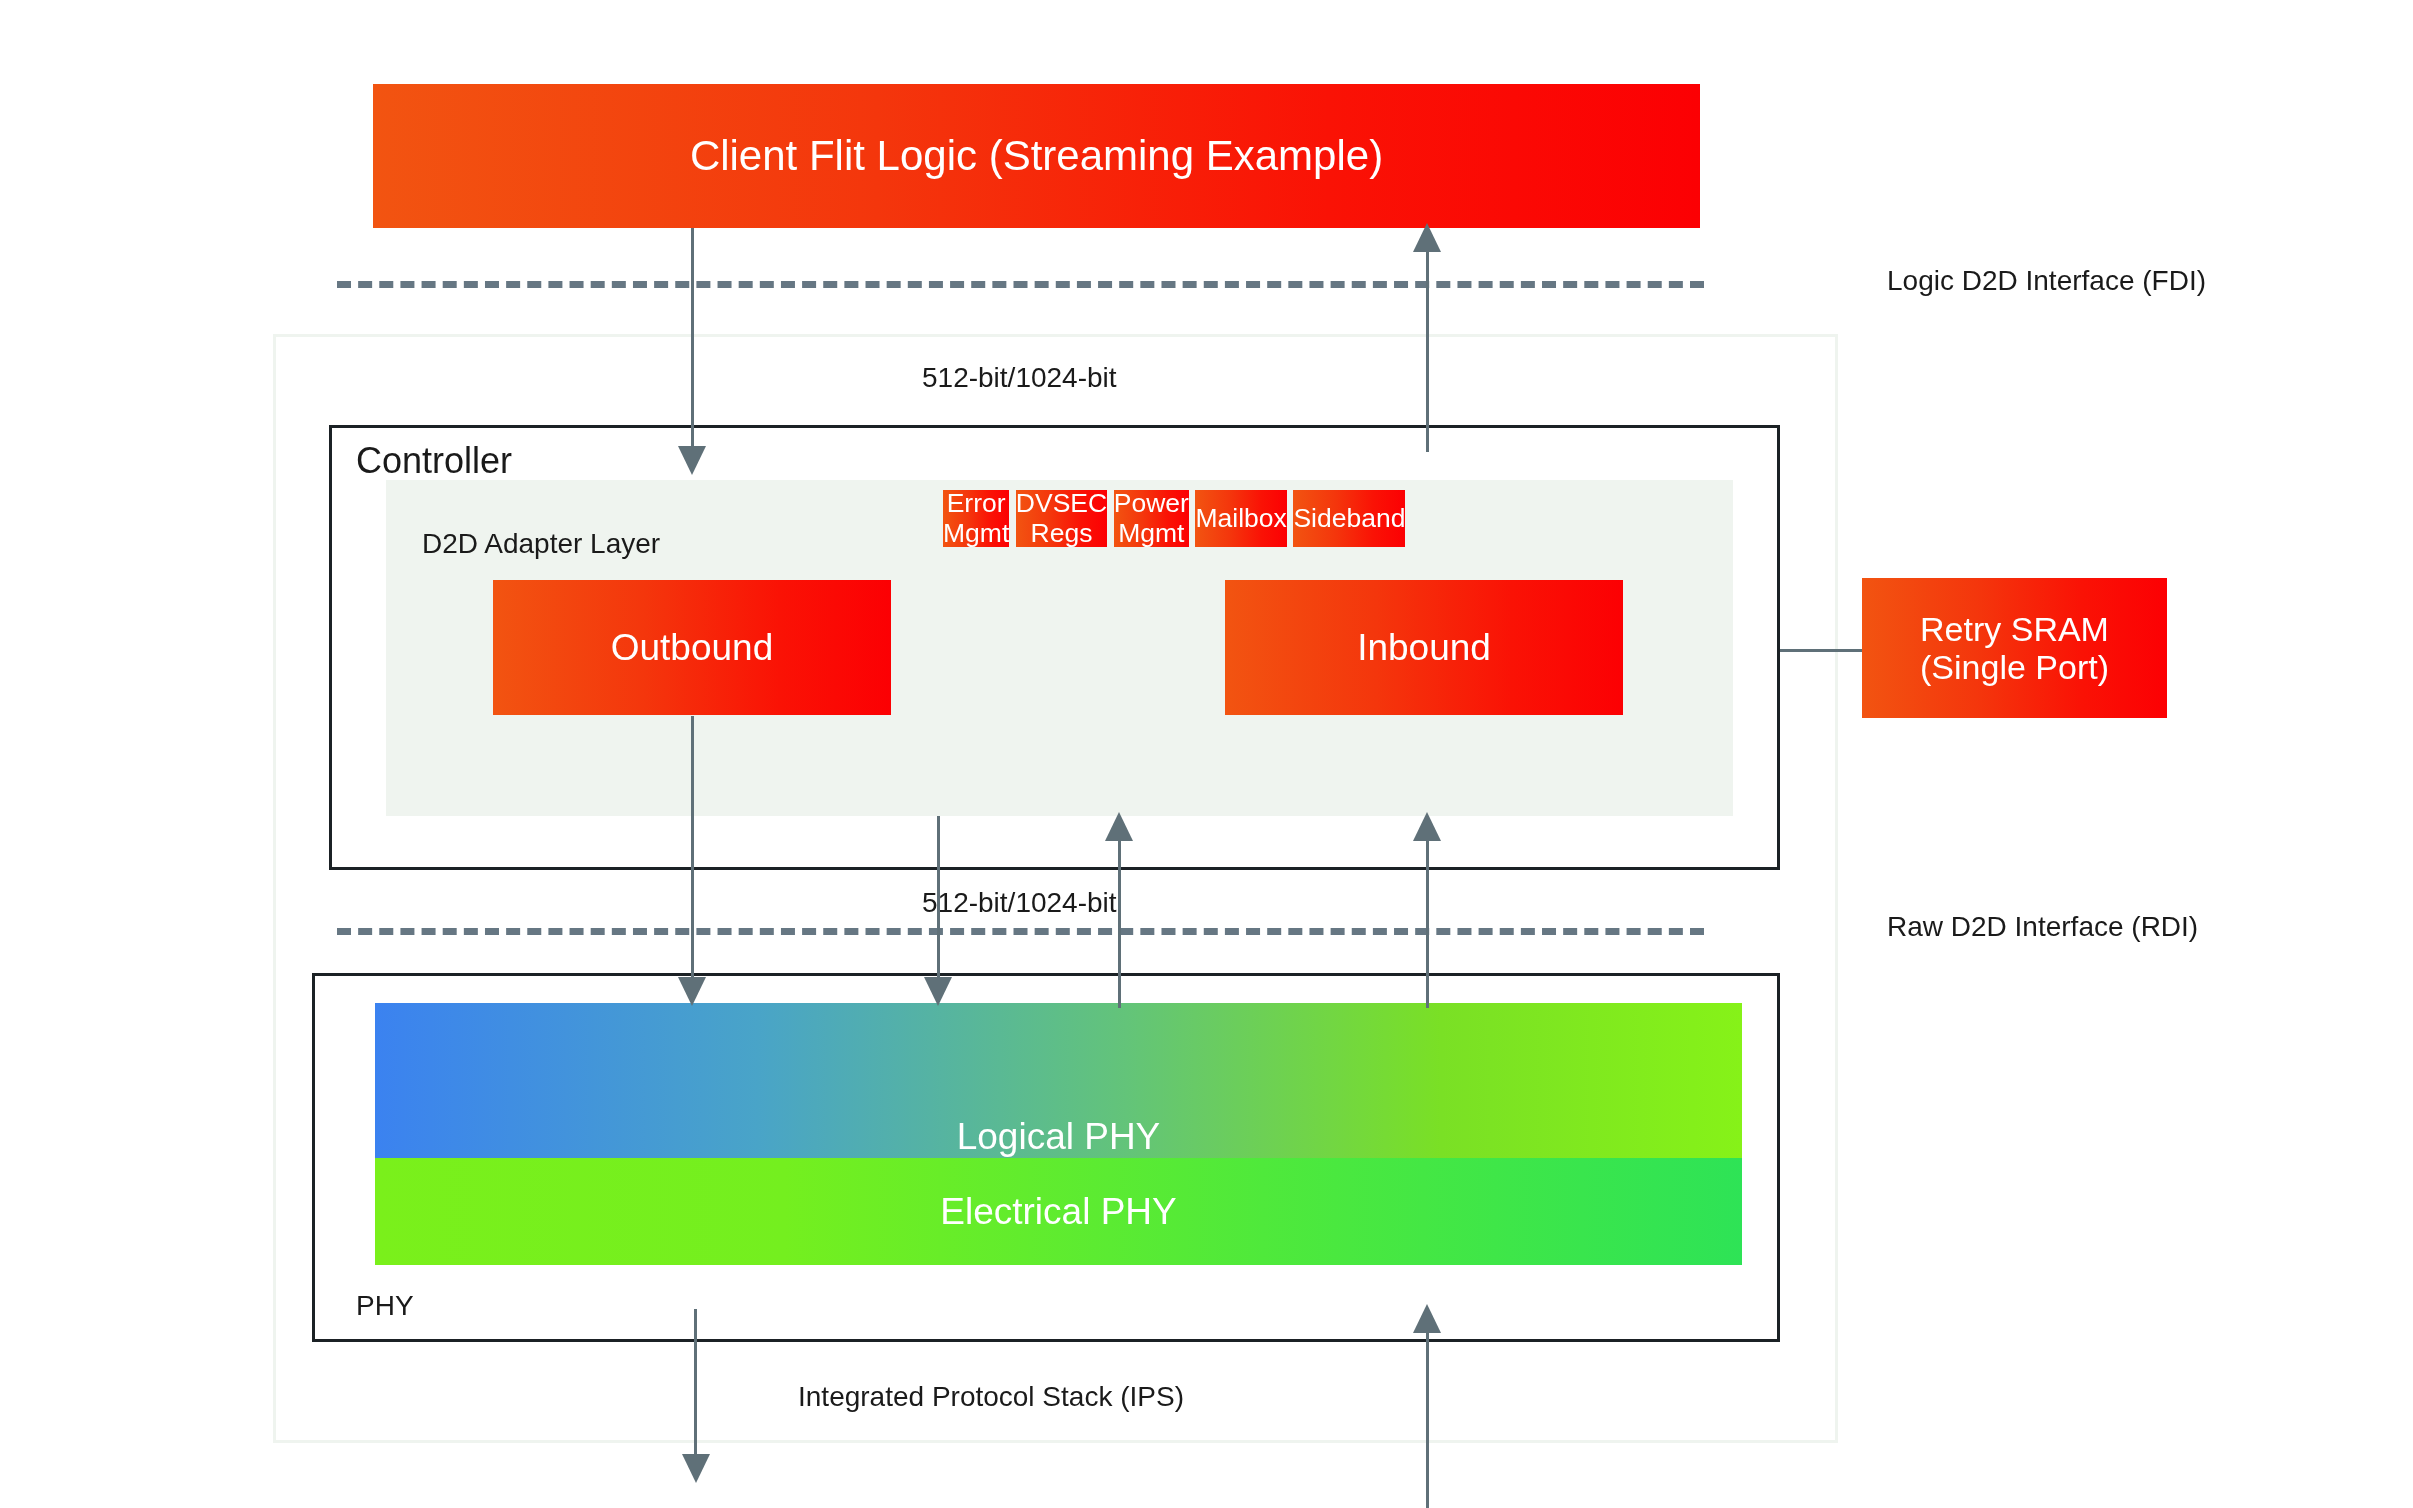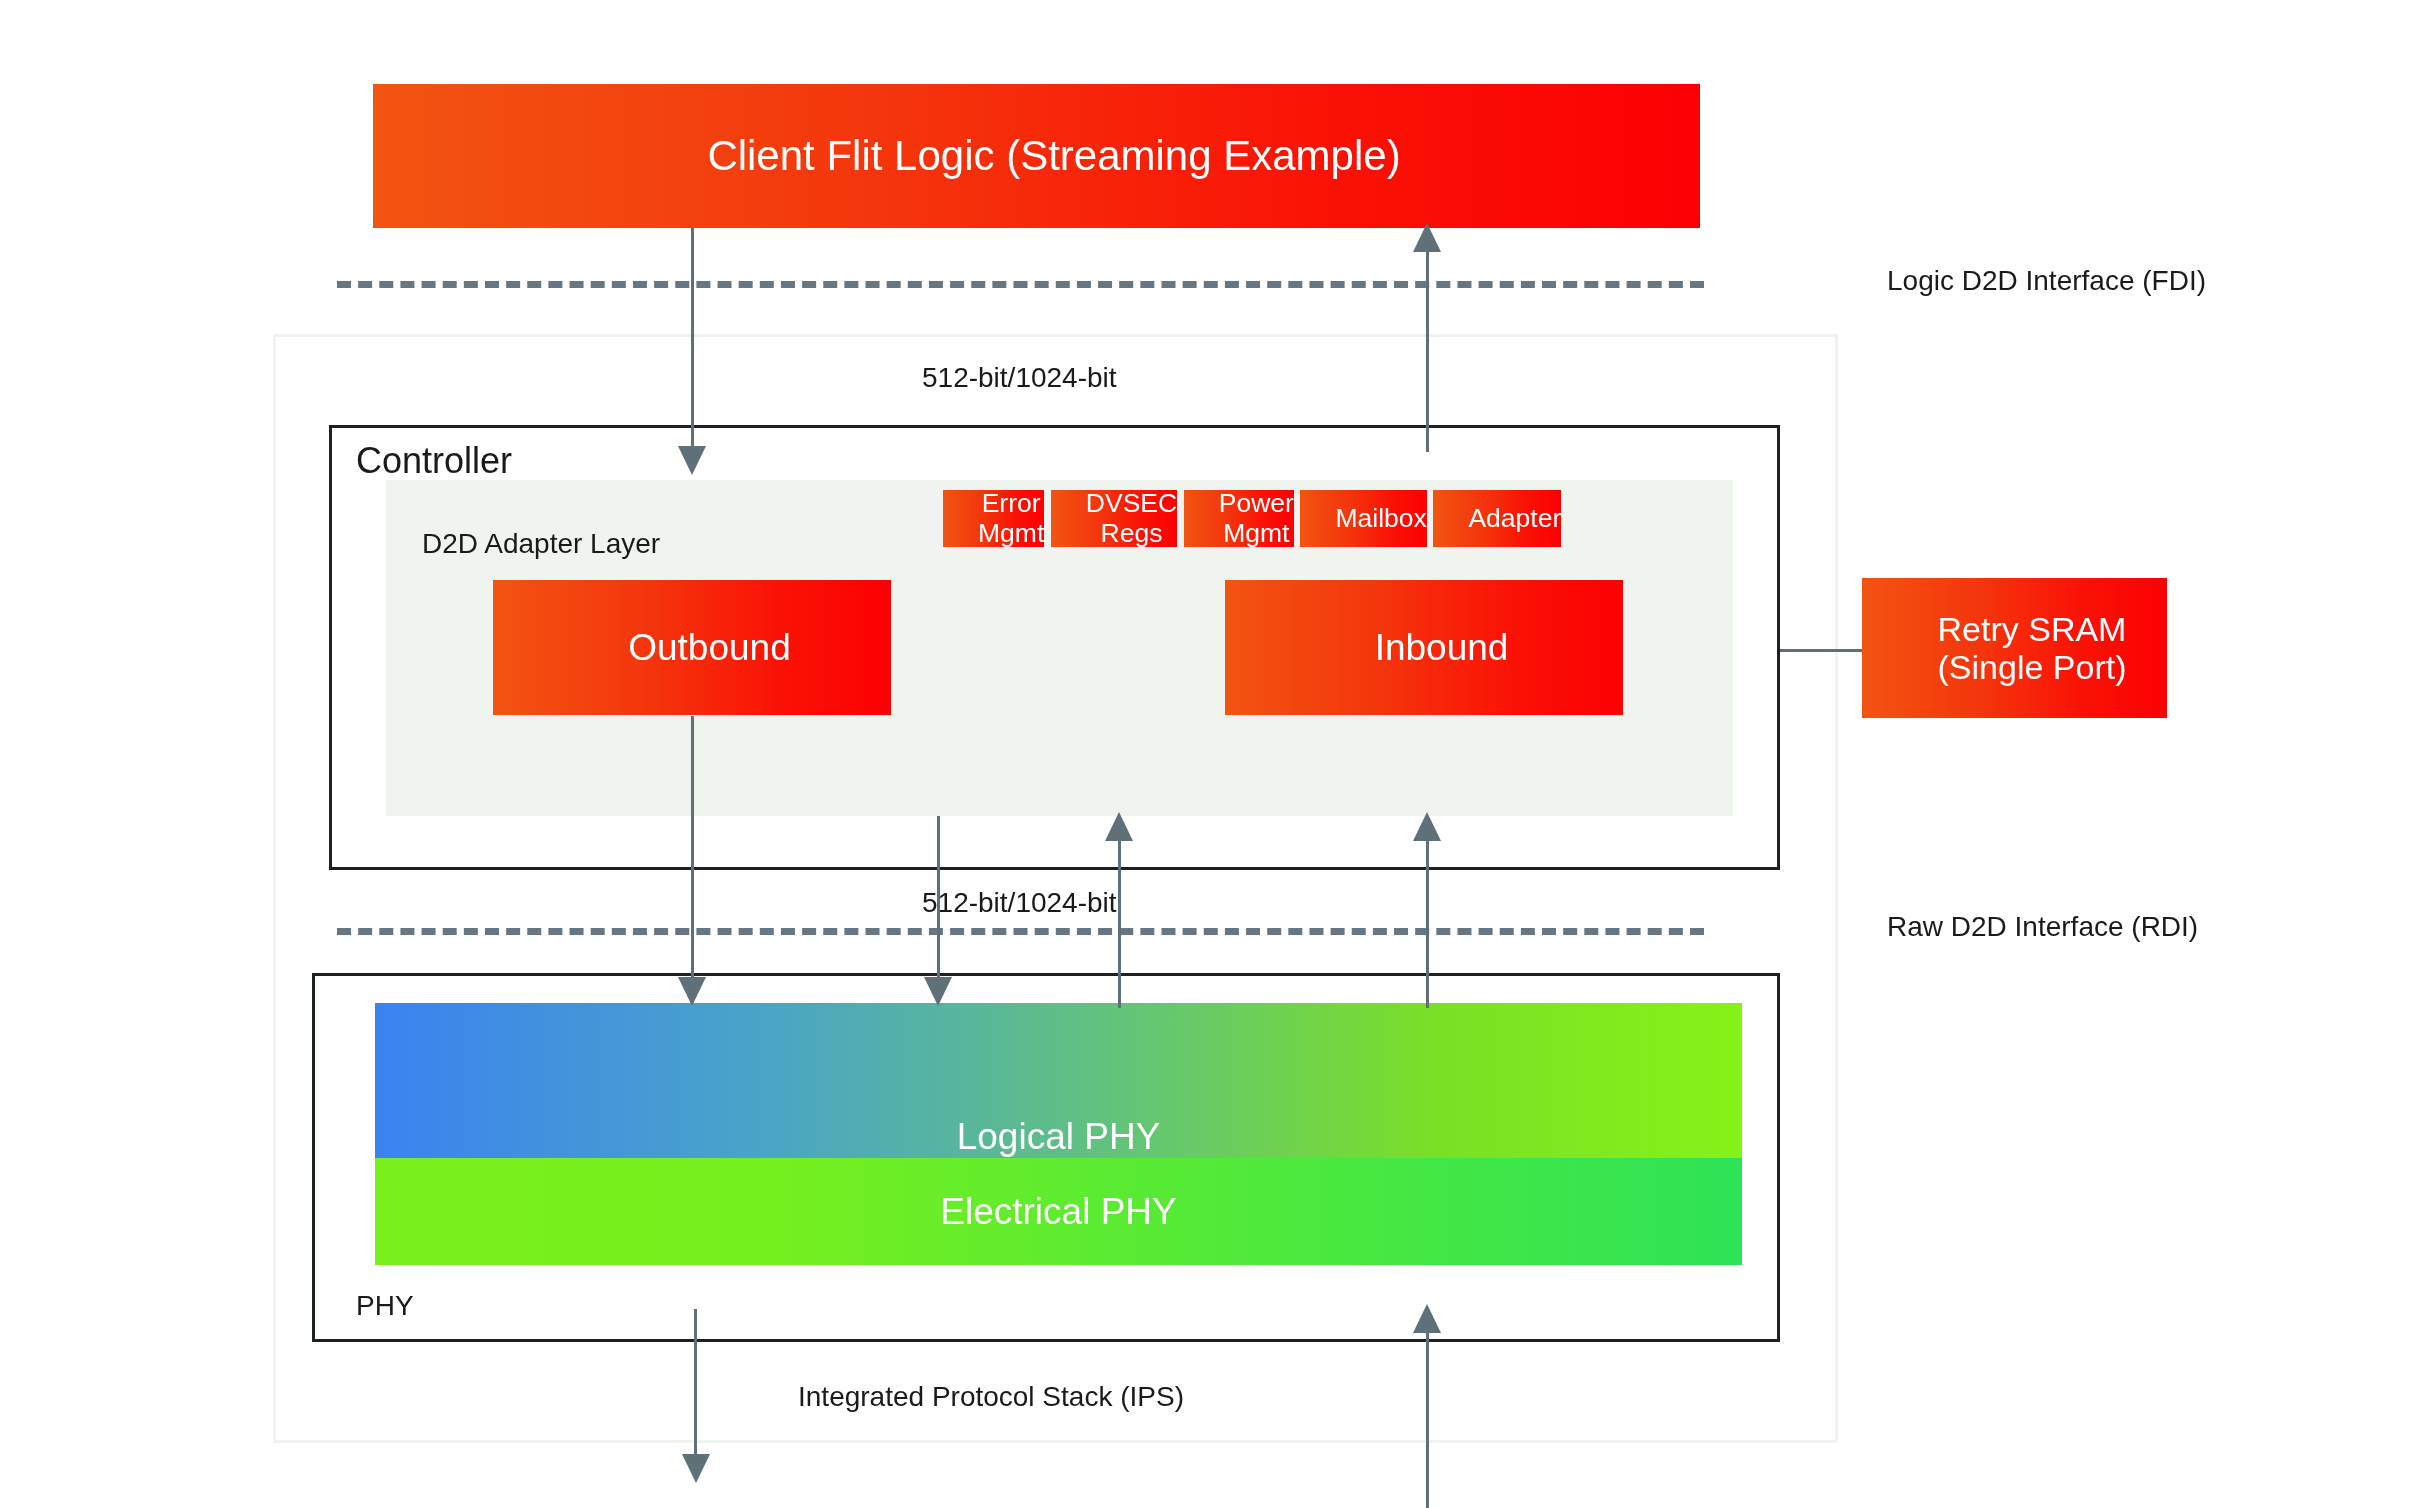--- a/index.html
+++ b/index.html
@@ -22,21 +22,20 @@
 
   
   .redbox {
     background: linear-gradient(90deg, #f25411 0%, #f4360c 38%, #fa1205 72%, #fc0003 100%);
     color: #ffffff;
     display: flex;
     align-items: center;
     justify-content: center;
     text-align: center;
     line-height: 1.12;
-    padding-left: 35px;
   }
 
   
   #client-flit {
     left: 373px; top: 84px; width: 1327px; height: 144px;
     font-size: 42px;
     font-weight: 400;
   }
 
   
@@ -191,21 +190,21 @@
     <div class="redbox svc-box">
       <span>DVSEC Regs</span>
     </div>
     <div class="redbox svc-box">
       <span>Power Mgmt</span>
     </div>
     <div class="redbox svc-box">
       <span>Mailbox</span>
     </div>
     <div class="redbox svc-box">
-      <span>Adapter</span>
+      <span>Sideband</span>
     </div>
   </div>
 
   <div class="abs harrow-line" style="left:1780px; top:649px; width:82px;"></div>
   <div class="abs redbox" id="retry-sram">
     <span>Retry SRAM</span>
     <span>(Single Port)</span>
   </div>
 
   <div class="abs dashline" id="dash-rdi"></div>

